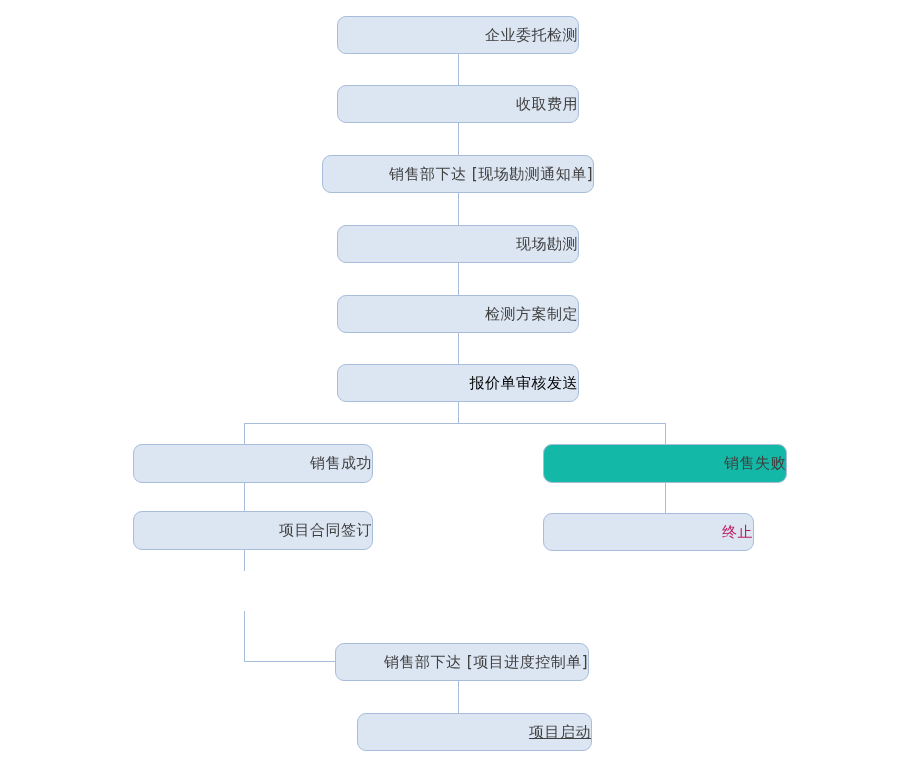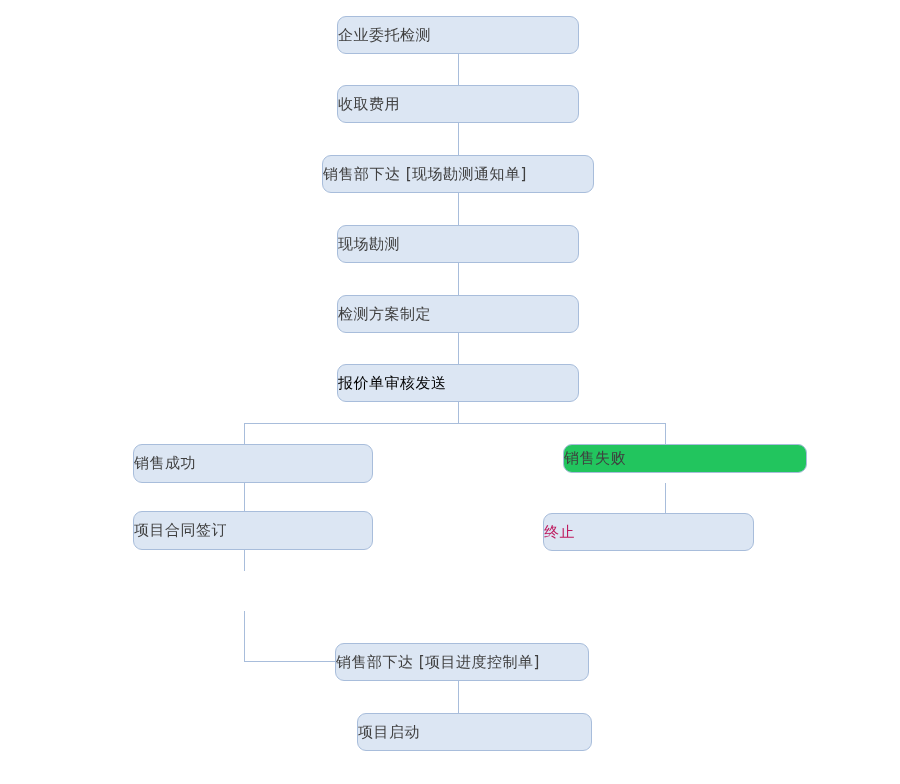--- a/index.html
+++ b/index.html
@@ -16,21 +16,21 @@
     font-family: "DejaVu Sans", "Liberation Sans", sans-serif;
   }
   .node {
     position: absolute;
     box-sizing: border-box;
     border: 1px solid #a8bddb;
     border-radius: 9px;
     background: #dce6f3;
     display: flex;
     align-items: center;
-    justify-content: flex-start;
+    justify-content: flex-end;
     font-size: 15px;
     color: #3f3f3f;
     white-space: nowrap;
     letter-spacing: 0.5px;
   }
   .edge {
     position: absolute;
     background: #a8bddb;
   }
 </style>
@@ -67,28 +67,28 @@
     </div>
     <div class="node" style="left: 337px; top: 295px; width: 242px; height: 38px; background: rgb(220, 230, 243); border-color: rgb(168, 189, 219); color: rgb(63, 63, 63);">
       <span>检测方案制定</span>
     </div>
     <div class="node" style="left: 337px; top: 364px; width: 242px; height: 38px; background: rgb(220, 230, 243); border-color: rgb(168, 189, 219); color: #000000;">
       <span>报价单审核发送</span>
     </div>
     <div class="node" style="left: 133px; top: 444px; width: 240px; height: 39px; background: rgb(220, 230, 243); border-color: rgb(168, 189, 219); color: rgb(63, 63, 63);">
       <span>销售成功</span>
     </div>
-    <div class="node" style="left: 543px; top: 444px; width: 244px; height: 29px; background: #22c55e; border-color: rgb(168, 189, 219); color: rgb(63, 63, 63); margin-left: 20px;">
+    <div class="node" style="left: 543px; top: 444px; width: 244px; height: 39px; background: #14b8a6; border-color: rgb(168, 189, 219); color: rgb(63, 63, 63);">
       <span>销售失败</span>
     </div>
     <div class="node" style="left: 133px; top: 511px; width: 240px; height: 39px; background: rgb(220, 230, 243); border-color: rgb(168, 189, 219); color: rgb(63, 63, 63);">
       <span>项目合同签订</span>
     </div>
     <div class="node" style="left: 543px; top: 513px; width: 211px; height: 38px; background: rgb(220, 230, 243); border-color: rgb(168, 189, 219); color: #be185d;">
       <span>终止</span>
     </div>
     <div class="node" style="left: 335px; top: 643px; width: 254px; height: 38px; background: rgb(220, 230, 243); border-color: rgb(168, 189, 219); color: rgb(63, 63, 63);">
       <span>销售部下达 [项目进度控制单]</span>
     </div>
-    <div class="node" style="left: 357px; top: 713px; width: 235px; height: 38px; background: rgb(220, 230, 243); border-color: rgb(168, 189, 219); color: rgb(63, 63, 63);">
+    <div class="node" style="left: 357px; top: 713px; width: 235px; height: 38px; background: rgb(220, 230, 243); border-color: rgb(168, 189, 219); color: rgb(63, 63, 63); text-decoration: underline;">
       <span>项目启动</span>
     </div>
   </div>
 
 </body></html>

